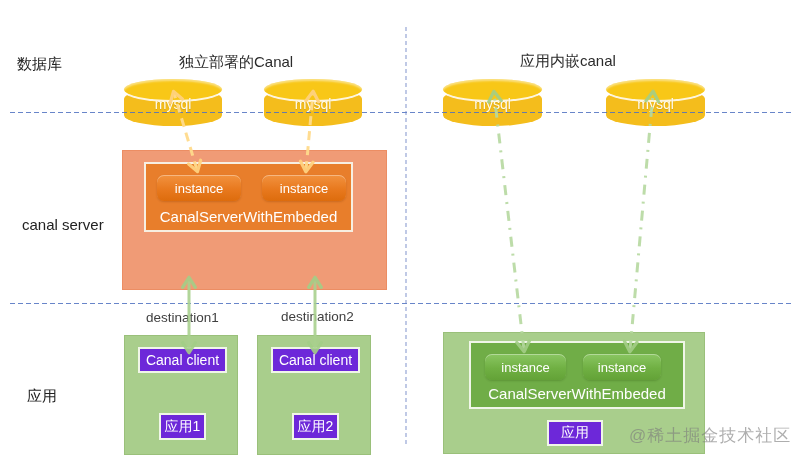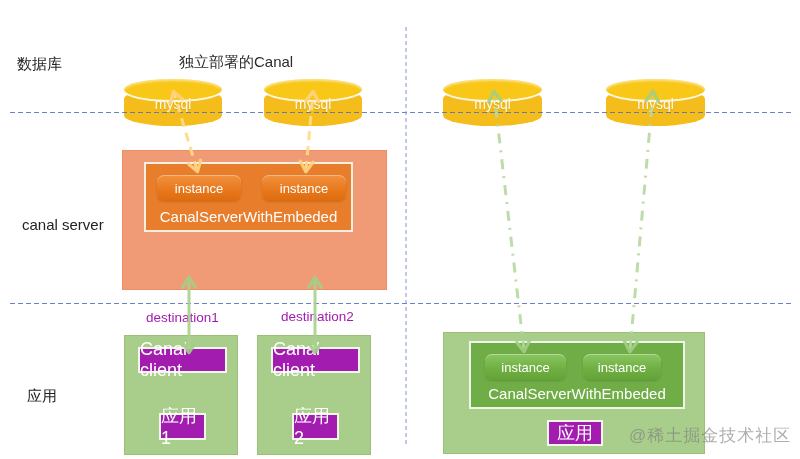--- a/index.html
+++ b/index.html
@@ -27,34 +27,35 @@
           color:#fff;font-size:13px;display:flex;align-items:center;justify-content:center;}
   .o-caption{color:#fff;font-size:15px;text-align:center;white-space:nowrap;}
 
   
   .grn-big{background:#A9CE8C;border:1px solid #9AC07A;}
   .g-inner{background:#70AD47;border:2px solid #F0F6E8;}
   .inst-g{background:linear-gradient(180deg,#8AC662 0%,#70B043 55%,#63A237 100%);
           border-radius:7px;box-shadow:inset 0 1px 0 rgba(255,255,255,.35),0 1px 2px rgba(40,80,10,.25);
           color:#fff;font-size:13px;display:flex;align-items:center;justify-content:center;}
   .g-caption{color:#fff;font-size:15px;text-align:center;white-space:nowrap;}
-  .g-smallbox{background:#a21caf;border:2px solid #F0F6E8;color:#fff;font-size:18px;
+  .g-smallbox{background:#6d28d9;border:2px solid #F0F6E8;color:#fff;font-size:14px;
               display:flex;align-items:center;justify-content:center;}
 
-  .dest{font-size:13.5px;color:#a21caf;white-space:nowrap;}
+  .dest{font-size:13.5px;color:#404040;white-space:nowrap;}
   .watermark{font-size:17px;color:rgba(125,125,125,.62);letter-spacing:1px;white-space:nowrap;}
 
   svg.overlay{position:absolute;left:0;top:0;z-index:6;pointer-events:none;}
 </style>
 </head>
 <body>
 
 <div id="canvas">
 
   <div class="abs title" style="left:179px;top:5px;">独立部署的Canal</div>
+  <div class="abs title" style="left:520px;top:4px;">应用内嵌canal</div>
 
   <div class="abs rowlabel" style="left:17px;top:55px;">数据库</div>
   <div class="abs rowlabel" style="left:22px;top:216px;">canal server</div>
   <div class="abs rowlabel" style="left:27px;top:387px;">应用</div>
 
   <div class="cyl" style="left:124px;top:43px;">
     <div class="body"></div>
     <div class="top"></div>
     <div class="lbl">mysql</div>
   </div>

